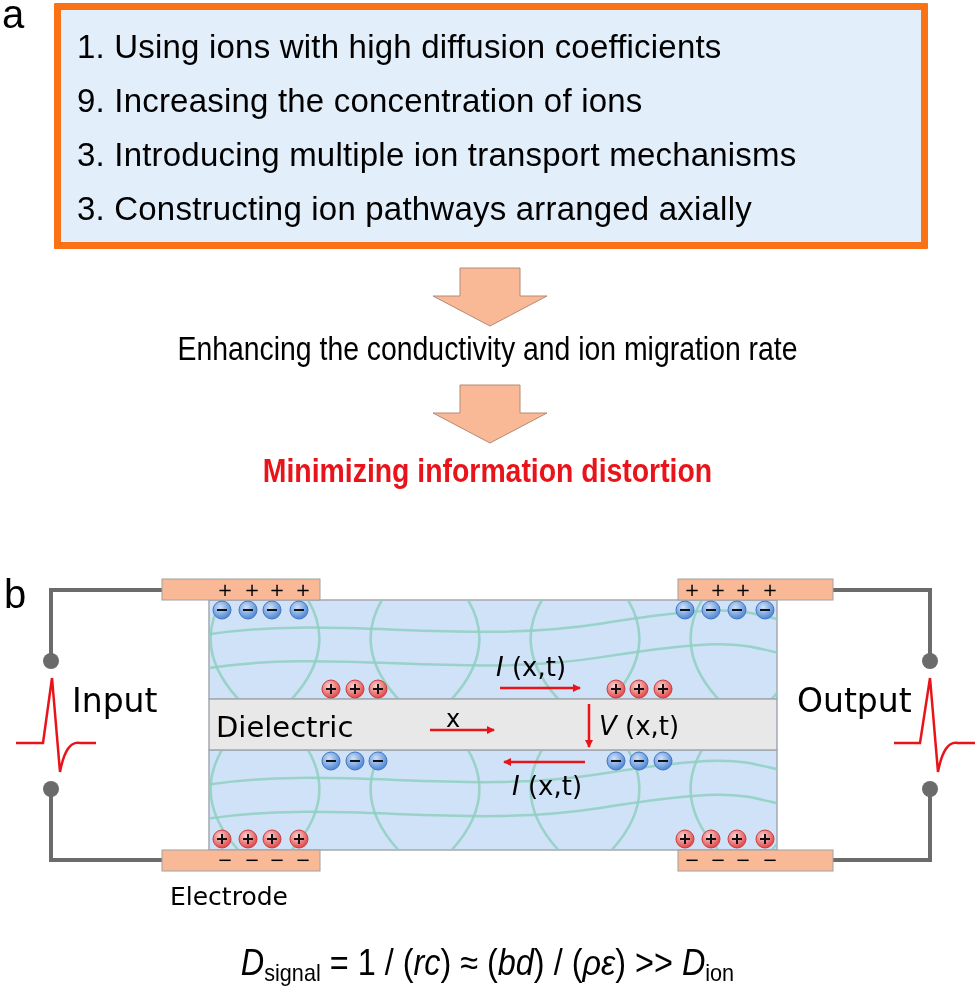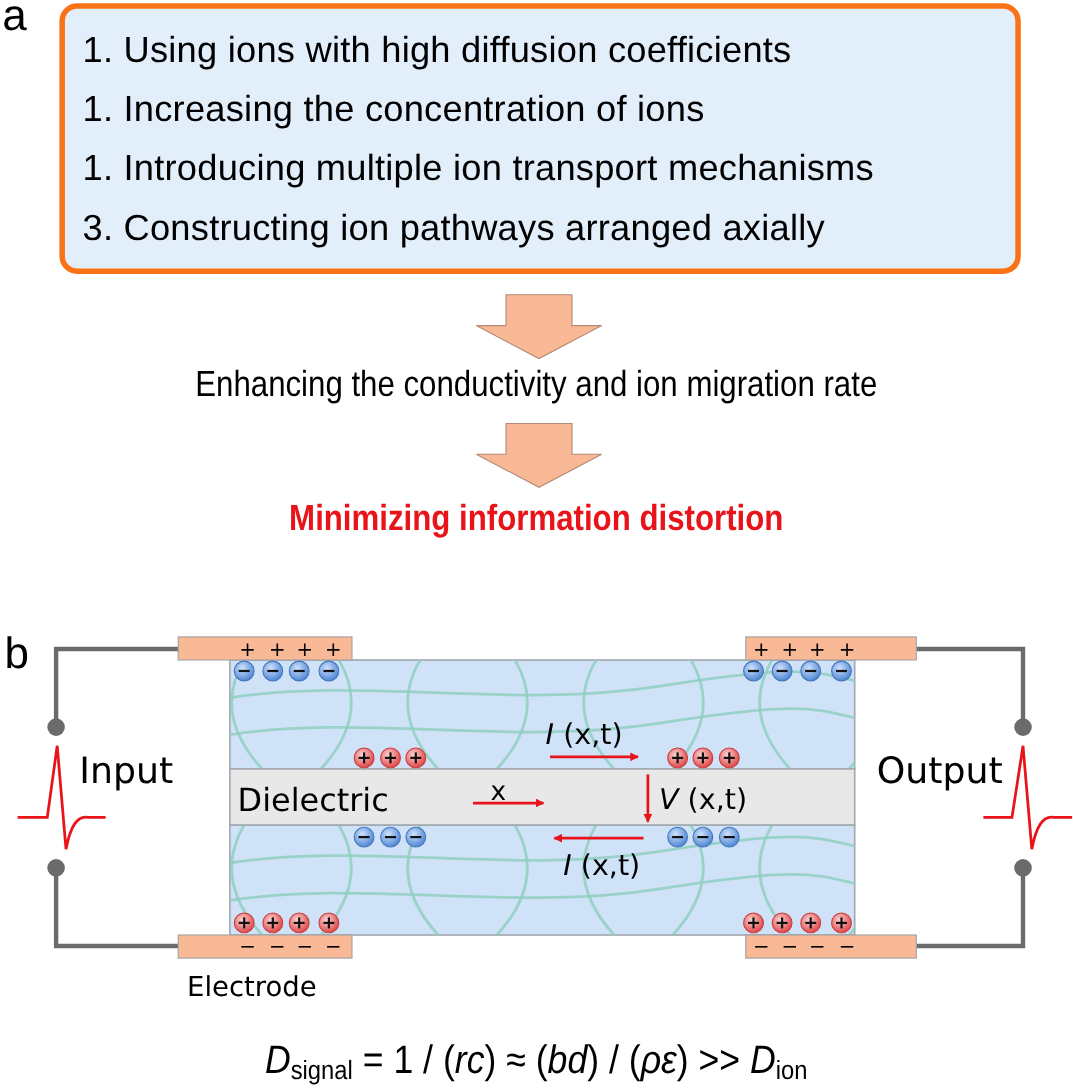--- a/index.html
+++ b/index.html
@@ -1,41 +1,41 @@
 <!DOCTYPE html>
 <html><head>
 <meta charset="utf-8">
 <style>
   html,body{margin:0;padding:0;background:#fff;}
   body{width:975px;height:992px;position:relative;overflow:hidden;font-family:"Liberation Sans",sans-serif;color:#000;}
   .abs{position:absolute;}
   .panel-label{font-size:40px;line-height:1;}
   #label-a{left:2px;top:-6px;}
   #label-b{left:4px;top:574px;}
-  .strategy-box{left:54px;top:3px;width:874px;height:246px;background:#e3eefb;border:5px solid #f97316;border-radius:16px;box-sizing:border-box;}
+  .strategy-box{left:54px;top:3px;width:874px;height:246px;background:#e3eefb;border:7px solid #f97316;border-radius:1px;box-sizing:border-box;}
   .strategy-list{position:absolute;left:16px;top:10px;margin:0;padding:0;list-style:none;}
   .strategy-list li{font-size:33px;line-height:54px;white-space:nowrap;letter-spacing:0.2px;}
   .step-text{width:975px;text-align:center;left:0;font-size:33px;white-space:nowrap;transform:scaleX(0.86);transform-origin:center;}
   #step-enhance{top:330px;}
   #step-minimize{top:452px;color:#e8141a;font-weight:bold;}
   svg text{font-family:"DejaVu Sans",sans-serif;}
   .formula{left:0;width:975px;top:942px;text-align:center;font-size:36px;white-space:nowrap;transform:scaleX(0.9);}
   .formula i{font-style:italic;}
   .formula sub{font-size:24px;vertical-align:-6px;font-style:normal;}
 </style>
 </head>
 <body>
 
 <div class="abs panel-label" id="label-a">a</div>
 
 <div class="abs strategy-box">
   <ul class="strategy-list">
     <li>1. Using ions with high diffusion coefficients</li>
-    <li>1. Increasing the concentration of ions</li>
-    <li>1. Introducing multiple ion transport mechanisms</li>
+    <li>9. Increasing the concentration of ions</li>
+    <li>3. Introducing multiple ion transport mechanisms</li>
     <li>3. Constructing ion pathways arranged axially</li>
   </ul>
 </div>
 
 <svg class="abs" style="left:0;top:260px" width="975" height="200">
   <polygon points="460,8 520,8 520,36 547,36 490,66 433,36 460,36" fill="#f9b996" stroke="#b48a74" stroke-width="1"></polygon>
   <polygon points="460,125 520,125 520,153 547,153 490,183 433,153 460,153" fill="#f9b996" stroke="#b48a74" stroke-width="1"></polygon>
 </svg>
 
 <div class="abs step-text" id="step-enhance">Enhancing the conductivity and ion migration rate</div>

